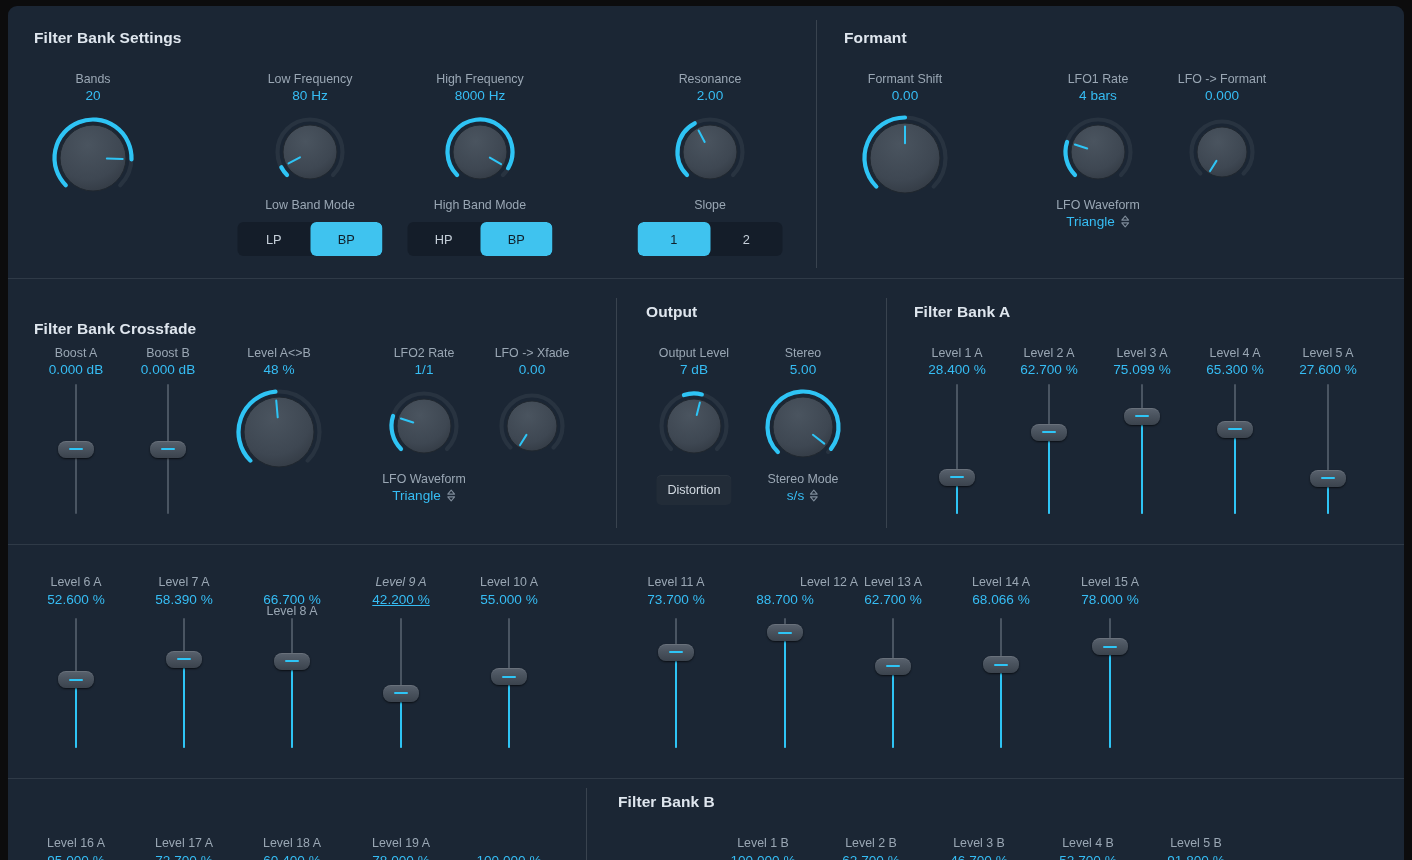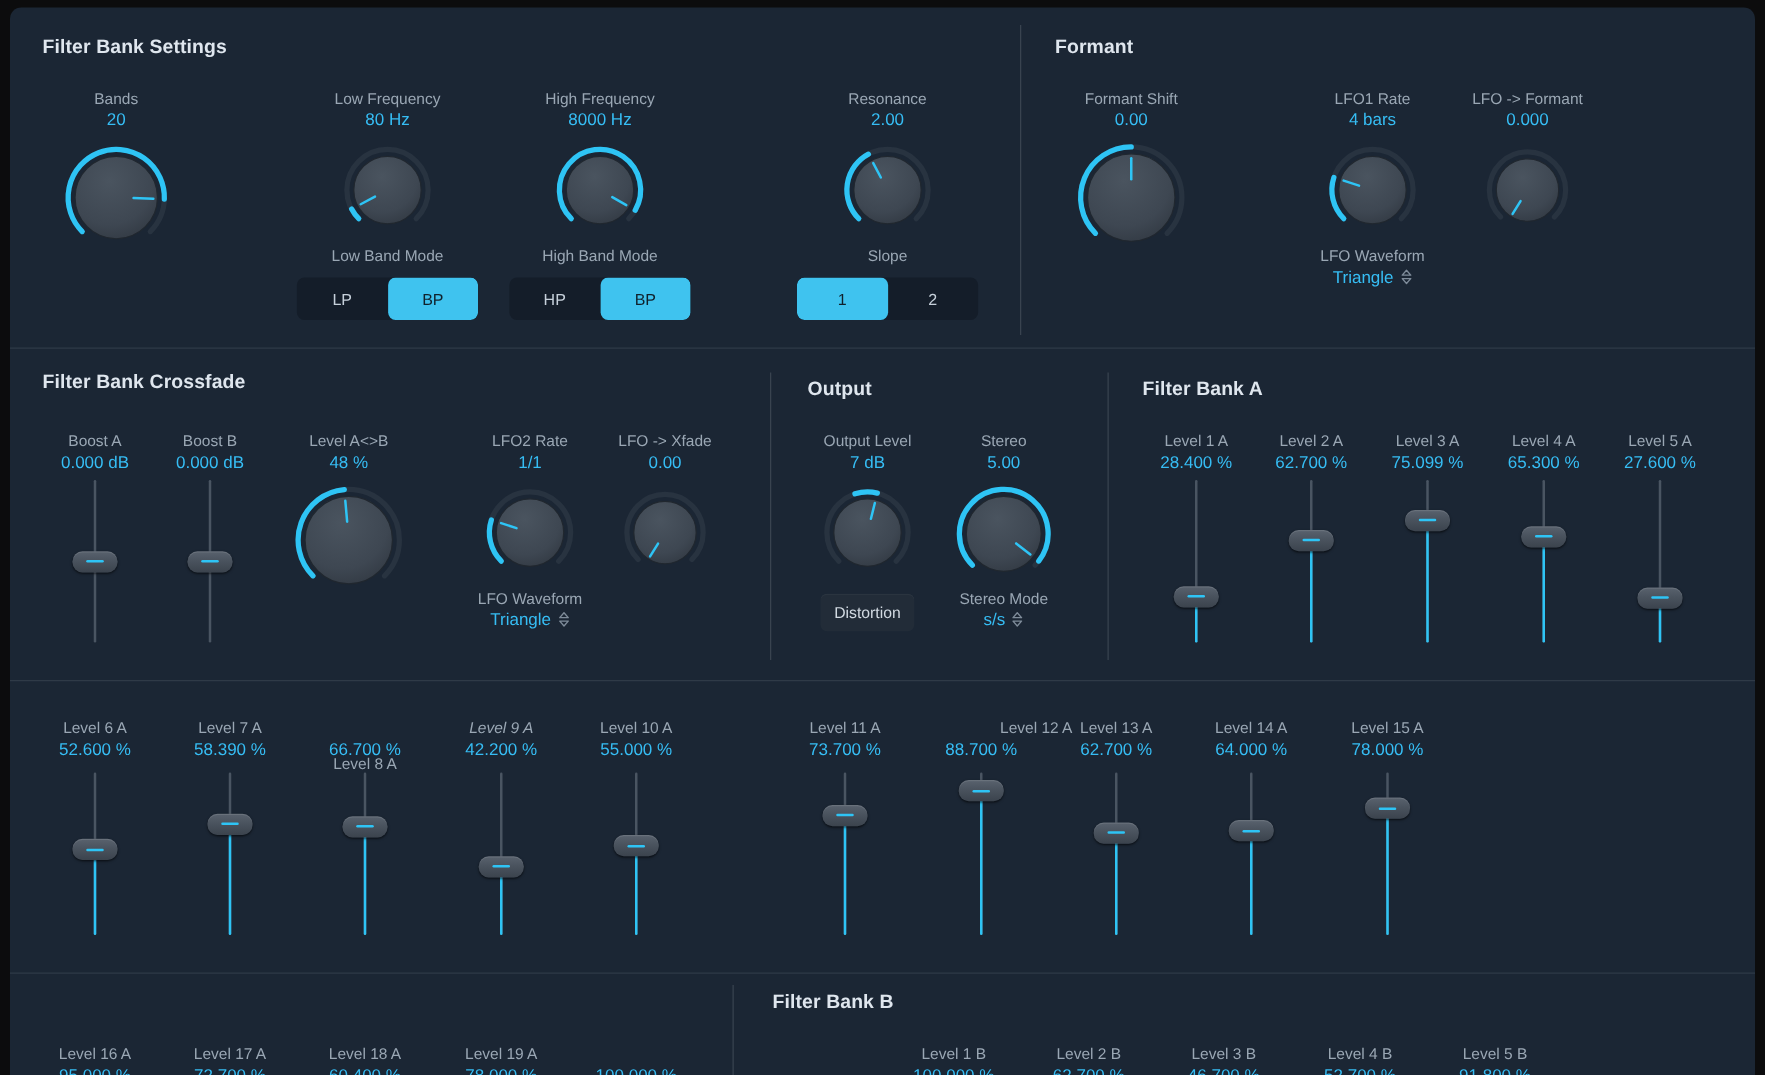--- a/index.html
+++ b/index.html
@@ -135,21 +135,21 @@
   <div class="hdiv" style="top:538px"></div>
   <div class="hdiv" style="top:772px"></div>
 
   <div class="vdiv" style="left:808px; top:14px;  height:248px"></div>
   <div class="vdiv" style="left:608px; top:292px; height:230px"></div>
   <div class="vdiv" style="left:878px; top:292px; height:230px"></div>
   <div class="vdiv" style="left:578px; top:782px; height:78px"></div>
 
   <div class="sect-title" style="left:26px;  top:23px">Filter Bank Settings</div>
   <div class="sect-title" style="left:836px; top:23px">Formant</div>
-  <div class="sect-title" style="left:26px;  top:291px">Filter Bank Crossfade</div>
+  <div class="sect-title" style="left:26px;  top:314px">Filter Bank Crossfade</div>
   <div class="sect-title" style="left:638px; top:297px">Output</div>
   <div class="sect-title" style="left:906px; top:297px">Filter Bank A</div>
   <div class="sect-title" style="left:610px; top:787px">Filter Bank B</div>
 
   <div class="plabel" style="left:85px;  top:66px">Bands</div>
   <div class="pvalue" style="left:85px;  top:82px">20</div>
   <div class="plabel" style="left:302px; top:66px">Low Frequency</div>
   <div class="pvalue" style="left:302px; top:82px">80 Hz</div>
   <div class="plabel" style="left:472px; top:66px">High Frequency</div>
   <div class="pvalue" style="left:472px; top:82px">8000 Hz</div>
@@ -466,21 +466,21 @@
         <div class="sl-handle" style="top: 32.9713px;"></div>
       </div>
       <div class="plabel" style="left: 284px; top: 569px; margin-top: 29px;">Level  8 A</div>
       <div class="pvalue" style="left: 284px; top: 586px;">66.700 %</div>
       <div class="slider" style="left: 284px; top: 612px; width: 40px; height: 130px;">
         <div class="sl-track" style="height: 130px;"></div>
         <div class="sl-fill" style="top: 43.29px; height: 86.71px;"></div>
         <div class="sl-handle" style="top: 34.79px;"></div>
       </div>
       <div class="plabel" style="left: 393px; top: 569px; font-style: italic;">Level  9 A</div>
-      <div class="pvalue" style="left: 393px; top: 586px;">42.200 %</div>
+      <div class="pvalue" style="left: 393px; top: 586px; text-decoration: underline;">42.200 %</div>
       <div class="slider" style="left: 393px; top: 612px; width: 40px; height: 130px;">
         <div class="sl-track" style="height: 130px;"></div>
         <div class="sl-fill" style="top: 75.14px; height: 54.86px;"></div>
         <div class="sl-handle" style="top: 66.64px;"></div>
       </div>
       <div class="plabel" style="left: 501px; top: 569px;">Level 10 A</div>
       <div class="pvalue" style="left: 501px; top: 586px;">55.000 %</div>
       <div class="slider" style="left: 501px; top: 612px; width: 40px; height: 130px;">
         <div class="sl-track" style="height: 130px;"></div>
         <div class="sl-fill" style="top: 58.5px; height: 71.5px;"></div>
@@ -501,21 +501,21 @@
         <div class="sl-handle" style="top: 6.19px;"></div>
       </div>
       <div class="plabel" style="left: 885px; top: 569px;">Level 13 A</div>
       <div class="pvalue" style="left: 885px; top: 586px;">62.700 %</div>
       <div class="slider" style="left: 885px; top: 612px; width: 40px; height: 130px;">
         <div class="sl-track" style="height: 130px;"></div>
         <div class="sl-fill" style="top: 48.49px; height: 81.51px;"></div>
         <div class="sl-handle" style="top: 39.99px;"></div>
       </div>
       <div class="plabel" style="left: 993px; top: 569px;">Level 14 A</div>
-      <div class="pvalue" style="left: 993px; top: 586px;">64.000 %</div>
+      <div class="pvalue" style="left: 993px; top: 586px;">68.066 %</div>
       <div class="slider" style="left: 993px; top: 612px; width: 40px; height: 130px;">
         <div class="sl-track" style="height: 130px;"></div>
         <div class="sl-fill" style="top: 46.8px; height: 83.2px;"></div>
         <div class="sl-handle" style="top: 38.3px;"></div>
       </div>
       <div class="plabel" style="left: 1102px; top: 569px;">Level 15 A</div>
       <div class="pvalue" style="left: 1102px; top: 586px;">78.000 %</div>
       <div class="slider" style="left: 1102px; top: 612px; width: 40px; height: 130px;">
         <div class="sl-track" style="height: 130px;"></div>
         <div class="sl-fill" style="top: 28.6px; height: 101.4px;"></div>

